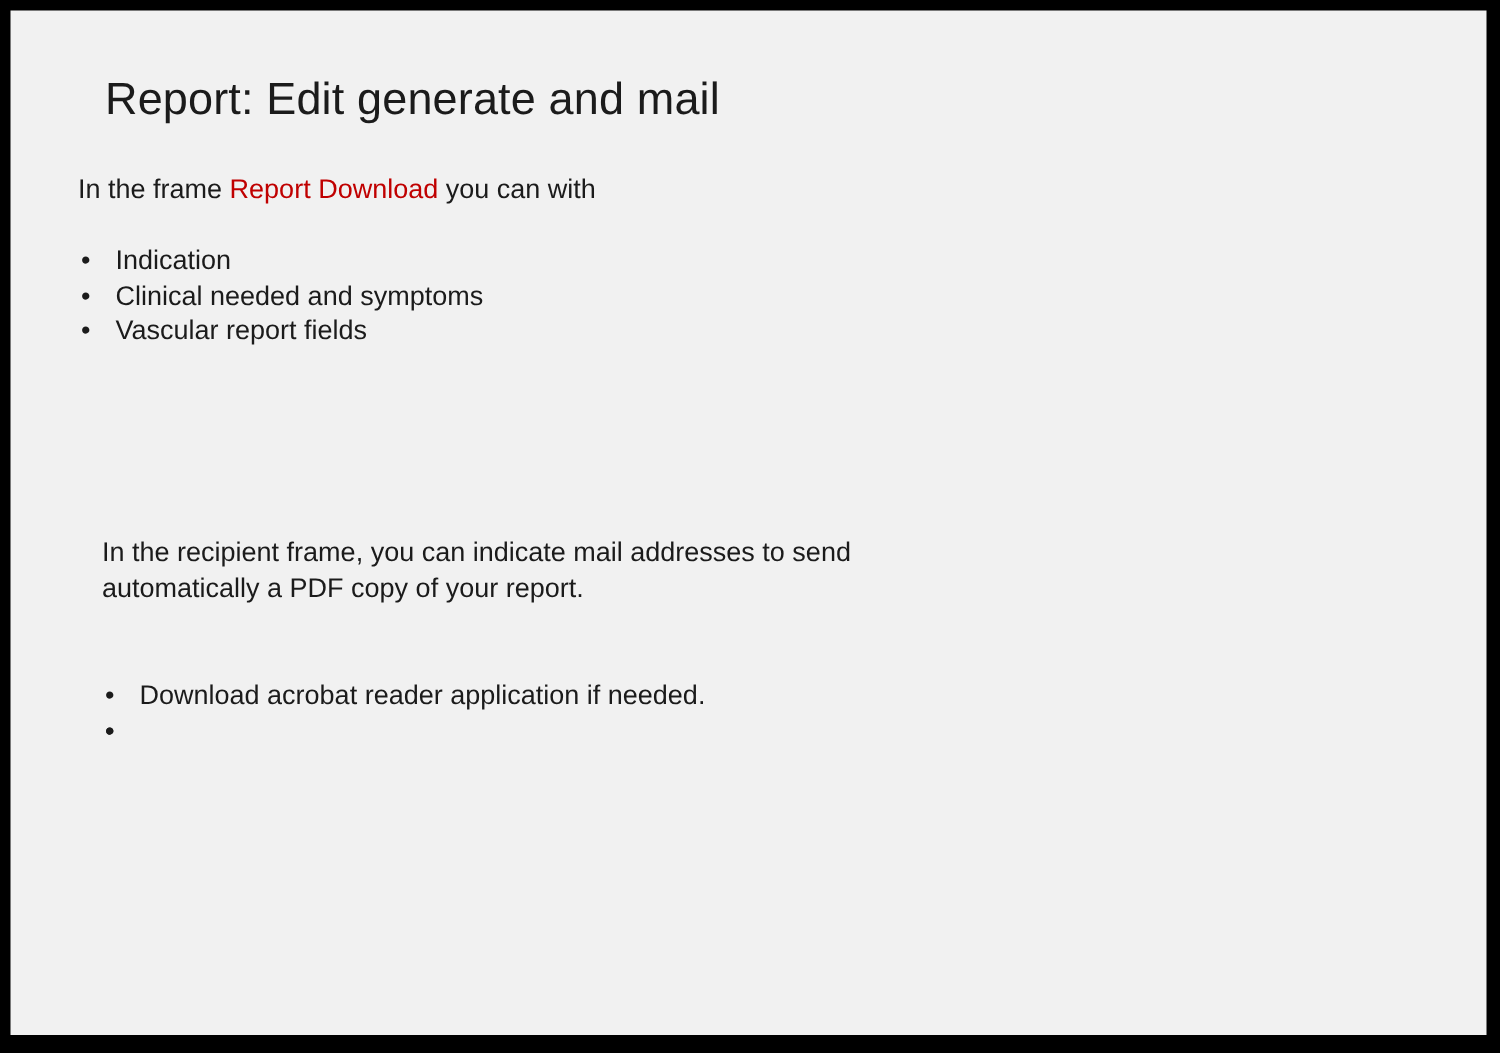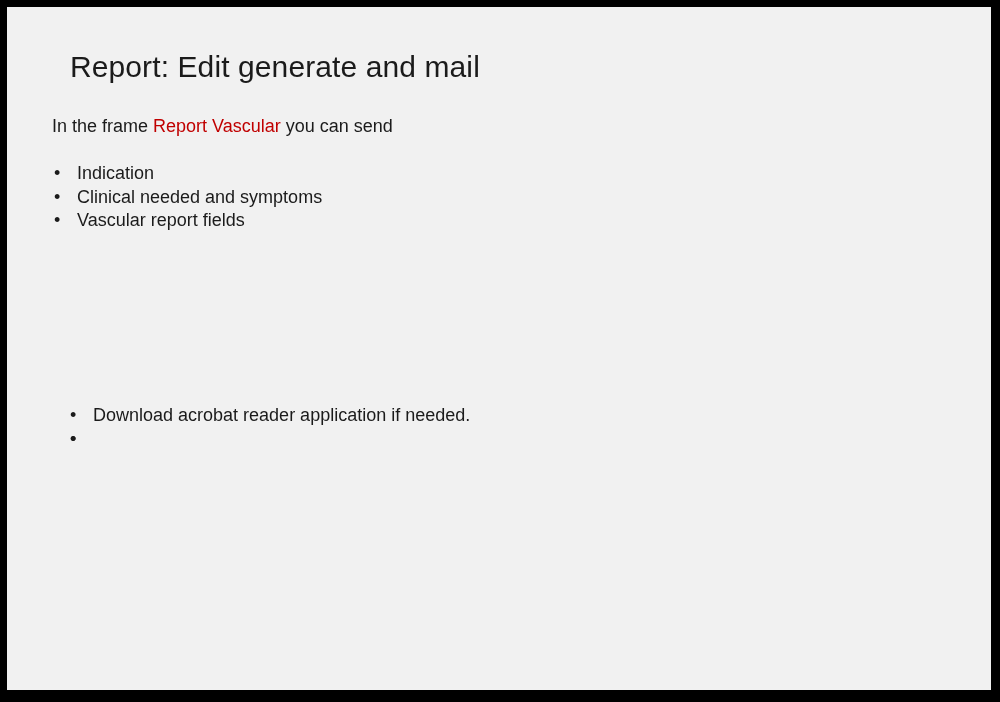--- a/index.html
+++ b/index.html
@@ -104,21 +104,21 @@
 <body>
 
 <div class="slide-frame">
   <div class="slide-canvas">
 
     <h1 class="slide-title">Report: Edit generate and mail</h1>
 
     <div class="block-upper">
 
       <p class="para lead">
-        <span>In the frame </span><span class="accent">Report Vascular</span><span> you can send</span>
+        <span>In the frame </span><span class="accent">Report Download</span><span> you can with</span>
       </p>
 
       <div class="gap-after-lead-upper"></div>
 
       <ul class="bullet-list">
         <li>
           <span class="bullet-dot">•</span>
           <span>Indication</span>
         </li>
         <li>
@@ -128,20 +128,24 @@
         <li>
           <span class="bullet-dot">•</span>
           <span>Vascular report fields</span>
         </li>
       </ul>
 
     </div>
 
     <div class="block-lower">
 
+      <p class="para">
+        <span>In the recipient frame, you can indicate mail addresses to send</span><br>
+        <span>automatically a PDF copy of your report.</span>
+      </p>
 
       <div class="gap-after-para"></div>
 
 
       <div class="gap-before-bullets-lower"></div>
 
       <ul class="bullet-list">
         <li>
           <span class="bullet-dot">•</span>
           <span>Download acrobat reader application if needed.</span>

